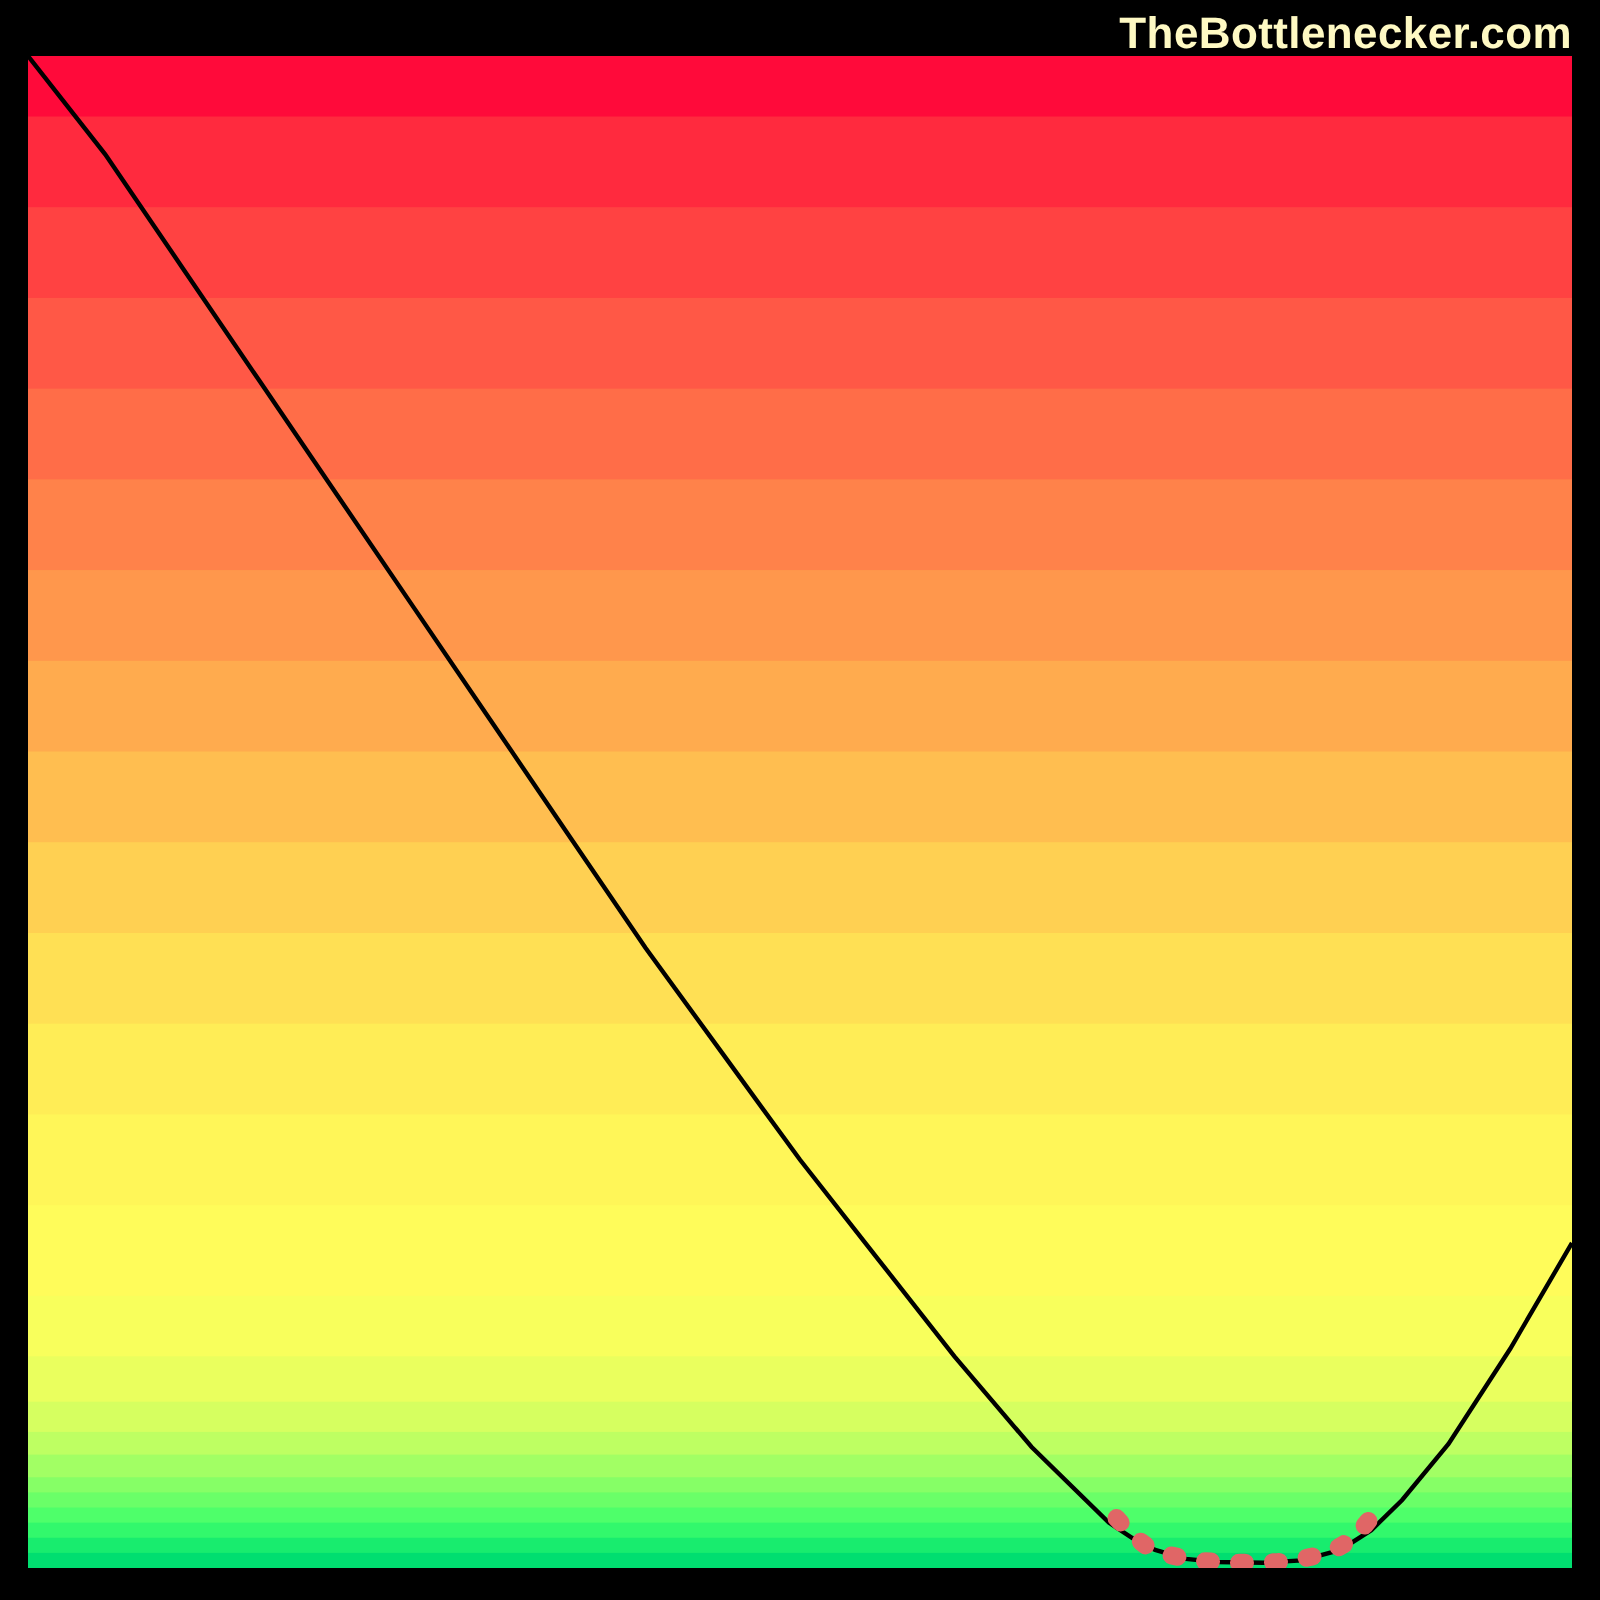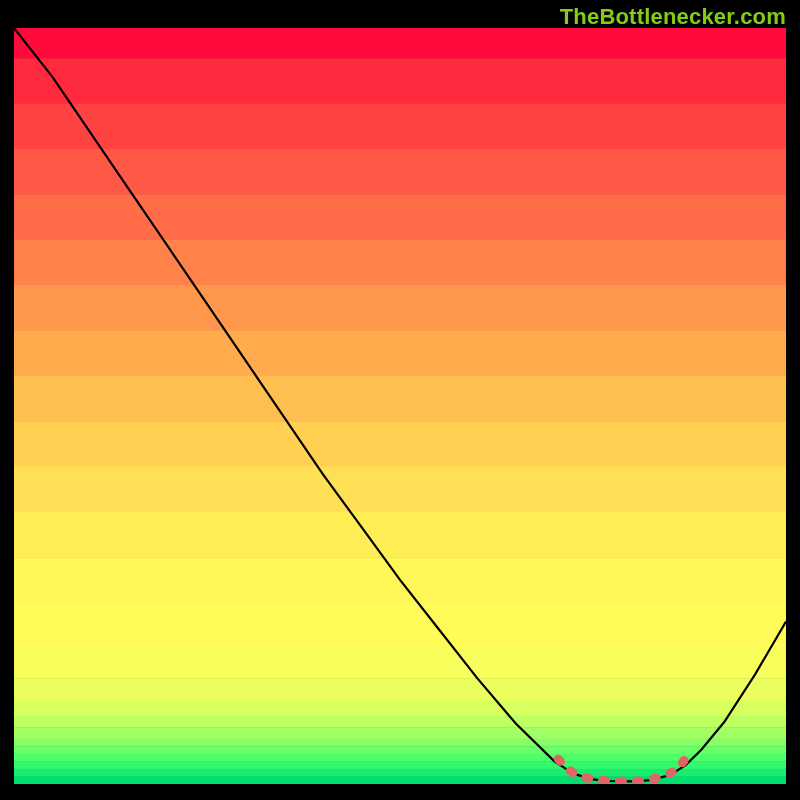--- a/index.html
+++ b/index.html
@@ -29,21 +29,21 @@
   }
   .plot-area svg {
     display: block;
     width: 772px;
     height: 756px;
   }
   .watermark {
     position: absolute;
     top: 4px;
     right: 14px;
-    color: #84cc16;
+    color: #fef9c3;
     font-size: 22px;
     font-weight: 600;
     letter-spacing: 0.2px;
   }
 </style>
 </head>
 <body>
 
 <div class="frame"></div>
 

